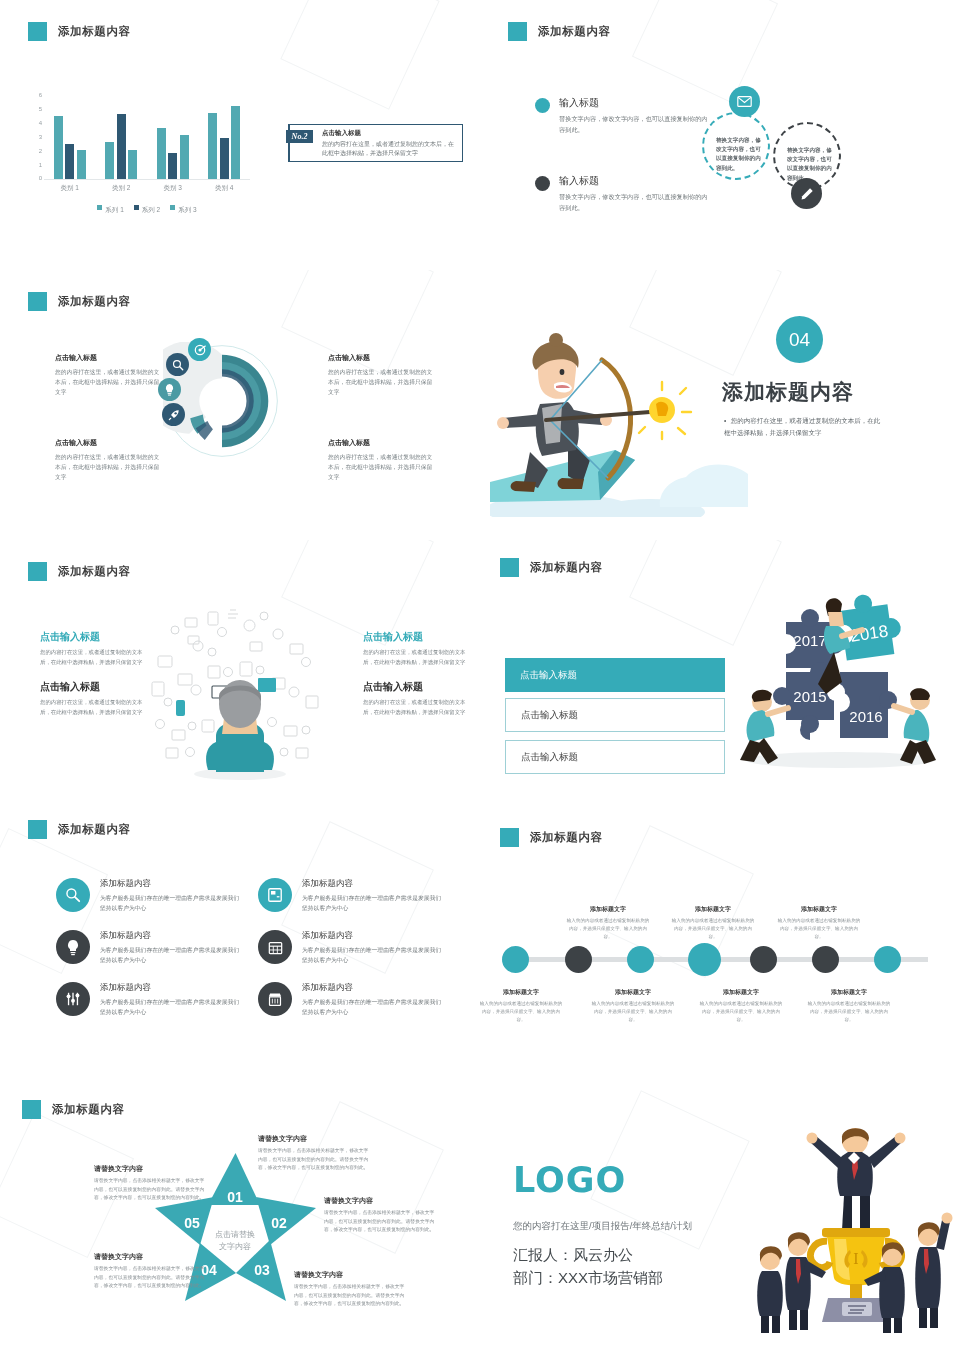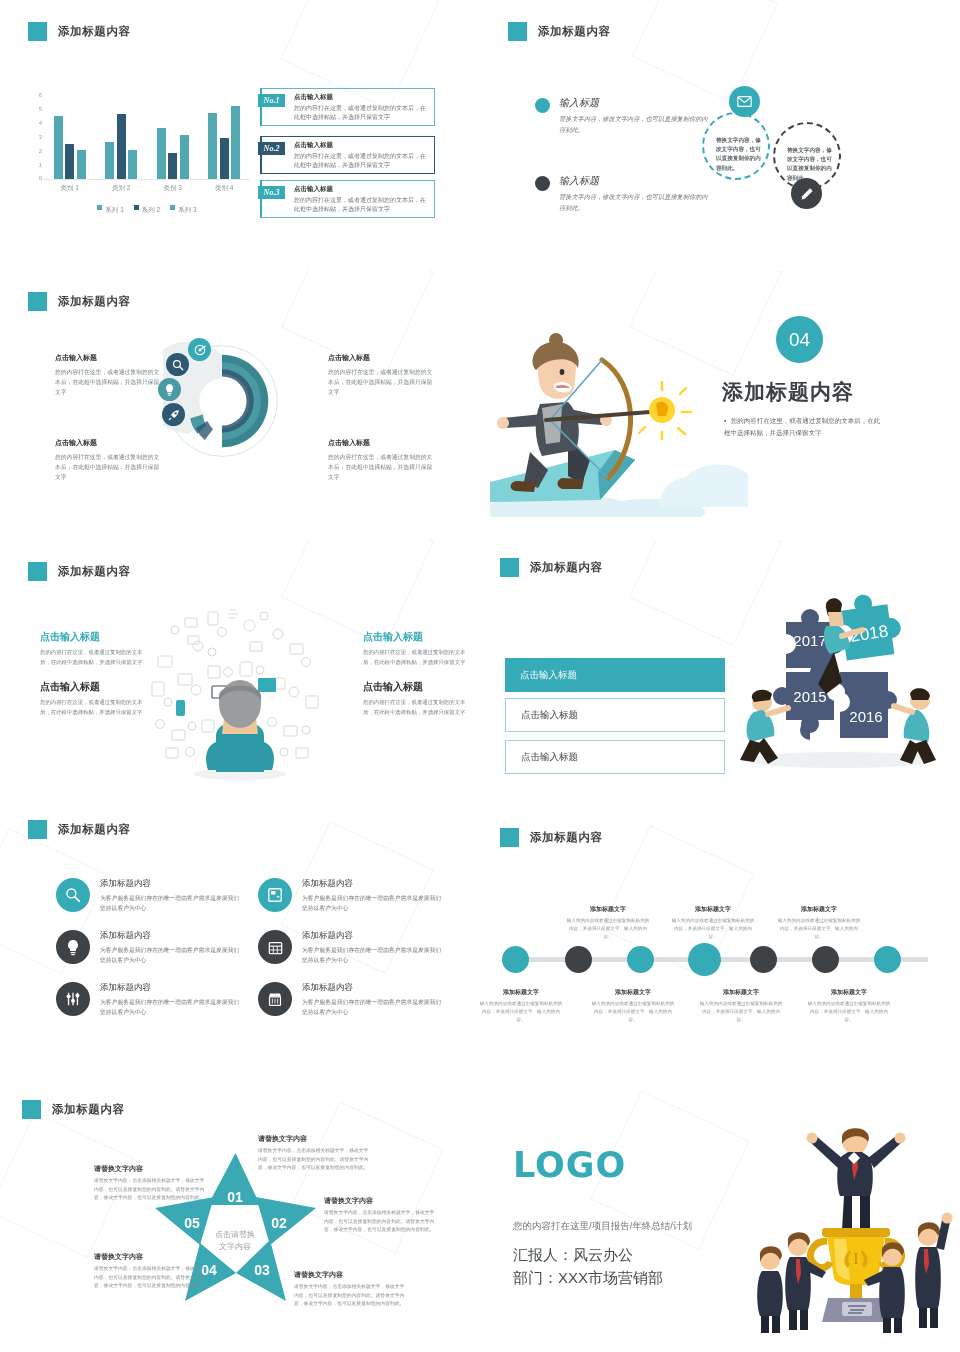--- a/index.html
+++ b/index.html
@@ -45,21 +45,21 @@
   .nobox .tag { position:absolute; left:-4px; top:5px; width:27px; height:13px;
                 display:flex; align-items:center; justify-content:center;
                 color:#fff; font-size:8px; font-weight:bold; font-style:italic;
                 font-family:"Liberation Serif",serif; }
   .nobox.teal .tag { background:#35abb8; }
   .nobox.navy .tag { background:#2f5873; }
   .nobox .bt { font-size:6.5px; font-weight:bold; color:#333; margin-bottom:2px; }
   .nobox .bb { font-size:6px; color:#6e7578; line-height:1.5; }
 
   
-  .blt { position:absolute; display:flex; gap:9px; width:175px;font-style:italic; }
+  .blt { position:absolute; display:flex; gap:9px; width:175px; }
   .blt .dot { width:15px; height:15px; border-radius:50%; flex:none; margin-top:2px; }
   .blt .h { font-size:10px; color:#3d3d3d; margin-bottom:4px; }
   .blt .p { font-size:6.2px; color:#6e7578; line-height:1.7; }
 
   .loop { position:absolute; width:68px; height:68px; border-radius:50%; }
   .loop.t { border:2.5px dashed #35abb8; }
   .loop.d { border:2.5px dashed #3d4246; }
   .loop .tx { position:absolute; left:12px; top:22px; width:46px;
               font-size:5.6px; color:#5d6468; line-height:1.65; font-weight:bold; }
   .cicon { position:absolute; width:31px; height:31px; border-radius:50%;
@@ -164,36 +164,22 @@
       <span>类别 3</span>
       <span>类别 4</span>
     </div>
     <div class="lgd">
       <div><i style="background:#52a9b2"></i><span>系列 1</span></div>
       <div><i style="background:#2f5873"></i><span>系列 2</span></div>
       <div><i style="background:#52a9b2"></i><span>系列 3</span></div>
     </div>
   </div>
 
-  <div class="nobox teal" style="top:88px;">
-    <div class="tag">No.1</div>
-    <div>
-      <div class="bt">点击输入标题</div>
-      <div class="bb">您的内容打在这里，或者通过复制您的文本后，在此框中选择粘贴，并选择只保留文字</div>
-    </div>
-  </div>
-  <div class="nobox navy" style="top:136px;">
+  <div class="nobox navy" style="top:124px;margin-left:28px;">
     <div class="tag">No.2</div>
-    <div>
-      <div class="bt">点击输入标题</div>
-      <div class="bb">您的内容打在这里，或者通过复制您的文本后，在此框中选择粘贴，并选择只保留文字</div>
-    </div>
-  </div>
-  <div class="nobox teal" style="top:180px;">
-    <div class="tag">No.3</div>
     <div>
       <div class="bt">点击输入标题</div>
       <div class="bb">您的内容打在这里，或者通过复制您的文本后，在此框中选择粘贴，并选择只保留文字</div>
     </div>
   </div>
 </div>
 
 <div class="slide col-r" style="top:0;height:270px;">
   <div class="wm" style="left:170px;top:-25px;width:110px;height:110px;transform:rotate(25deg);"></div>
 
@@ -685,21 +671,21 @@
   </div>
   <div class="stxt" style="left:94px;top:74px;">
     <div class="h">请替换文字内容</div>
     <div class="p">请替换文字内容，点击添加相关标题文字，修改文字内容，也可以直接复制您的内容到此。请替换文字内容，修改文字内容，也可以直接复制您的内容到此。</div>
   </div>
 </div>
 
 <div class="slide col-r" style="top:1090px;height:262px;">
   <div class="wm" style="left:130px;top:20px;width:120px;height:120px;transform:rotate(25deg);"></div>
 
-  <div class="logo" style="left:33px;top:55px;position:absolute;">LOGO</div>
+  <div class="logo" style="left:33px;top:70px;position:absolute;">LOGO</div>
   <div style="position:absolute;left:33px;top:130px;font-size:9.5px;color:#6e7579;">您的内容打在这里/项目报告/年终总结/计划</div>
   <div class="cmeta" style="top:156px;left:33px;">汇报人：风云办公</div>
   <div class="cmeta" style="top:179px;left:33px;">部门：XXX市场营销部</div>
 
   <svg style="position:absolute;left:270px;top:18px;" width="205" height="225" viewBox="0 0 205 225">
 
     <circle cx="105" cy="33" r="13" fill="#f5c99b"></circle>
     <path d="M92 31 C90 18 118 16 119 30 L118 34 C114 26 98 26 92 36Z" fill="#7b4f22"></path>
     <path d="M98 44 L112 44 L118 48 C124 54 124 78 120 88 L90 88 C86 78 86 54 92 48Z" fill="#2b3345"></path>
     <path d="M103 46 L107 46 L108 60 L104 72 L102 60Z" fill="#c73b3b"></path>

